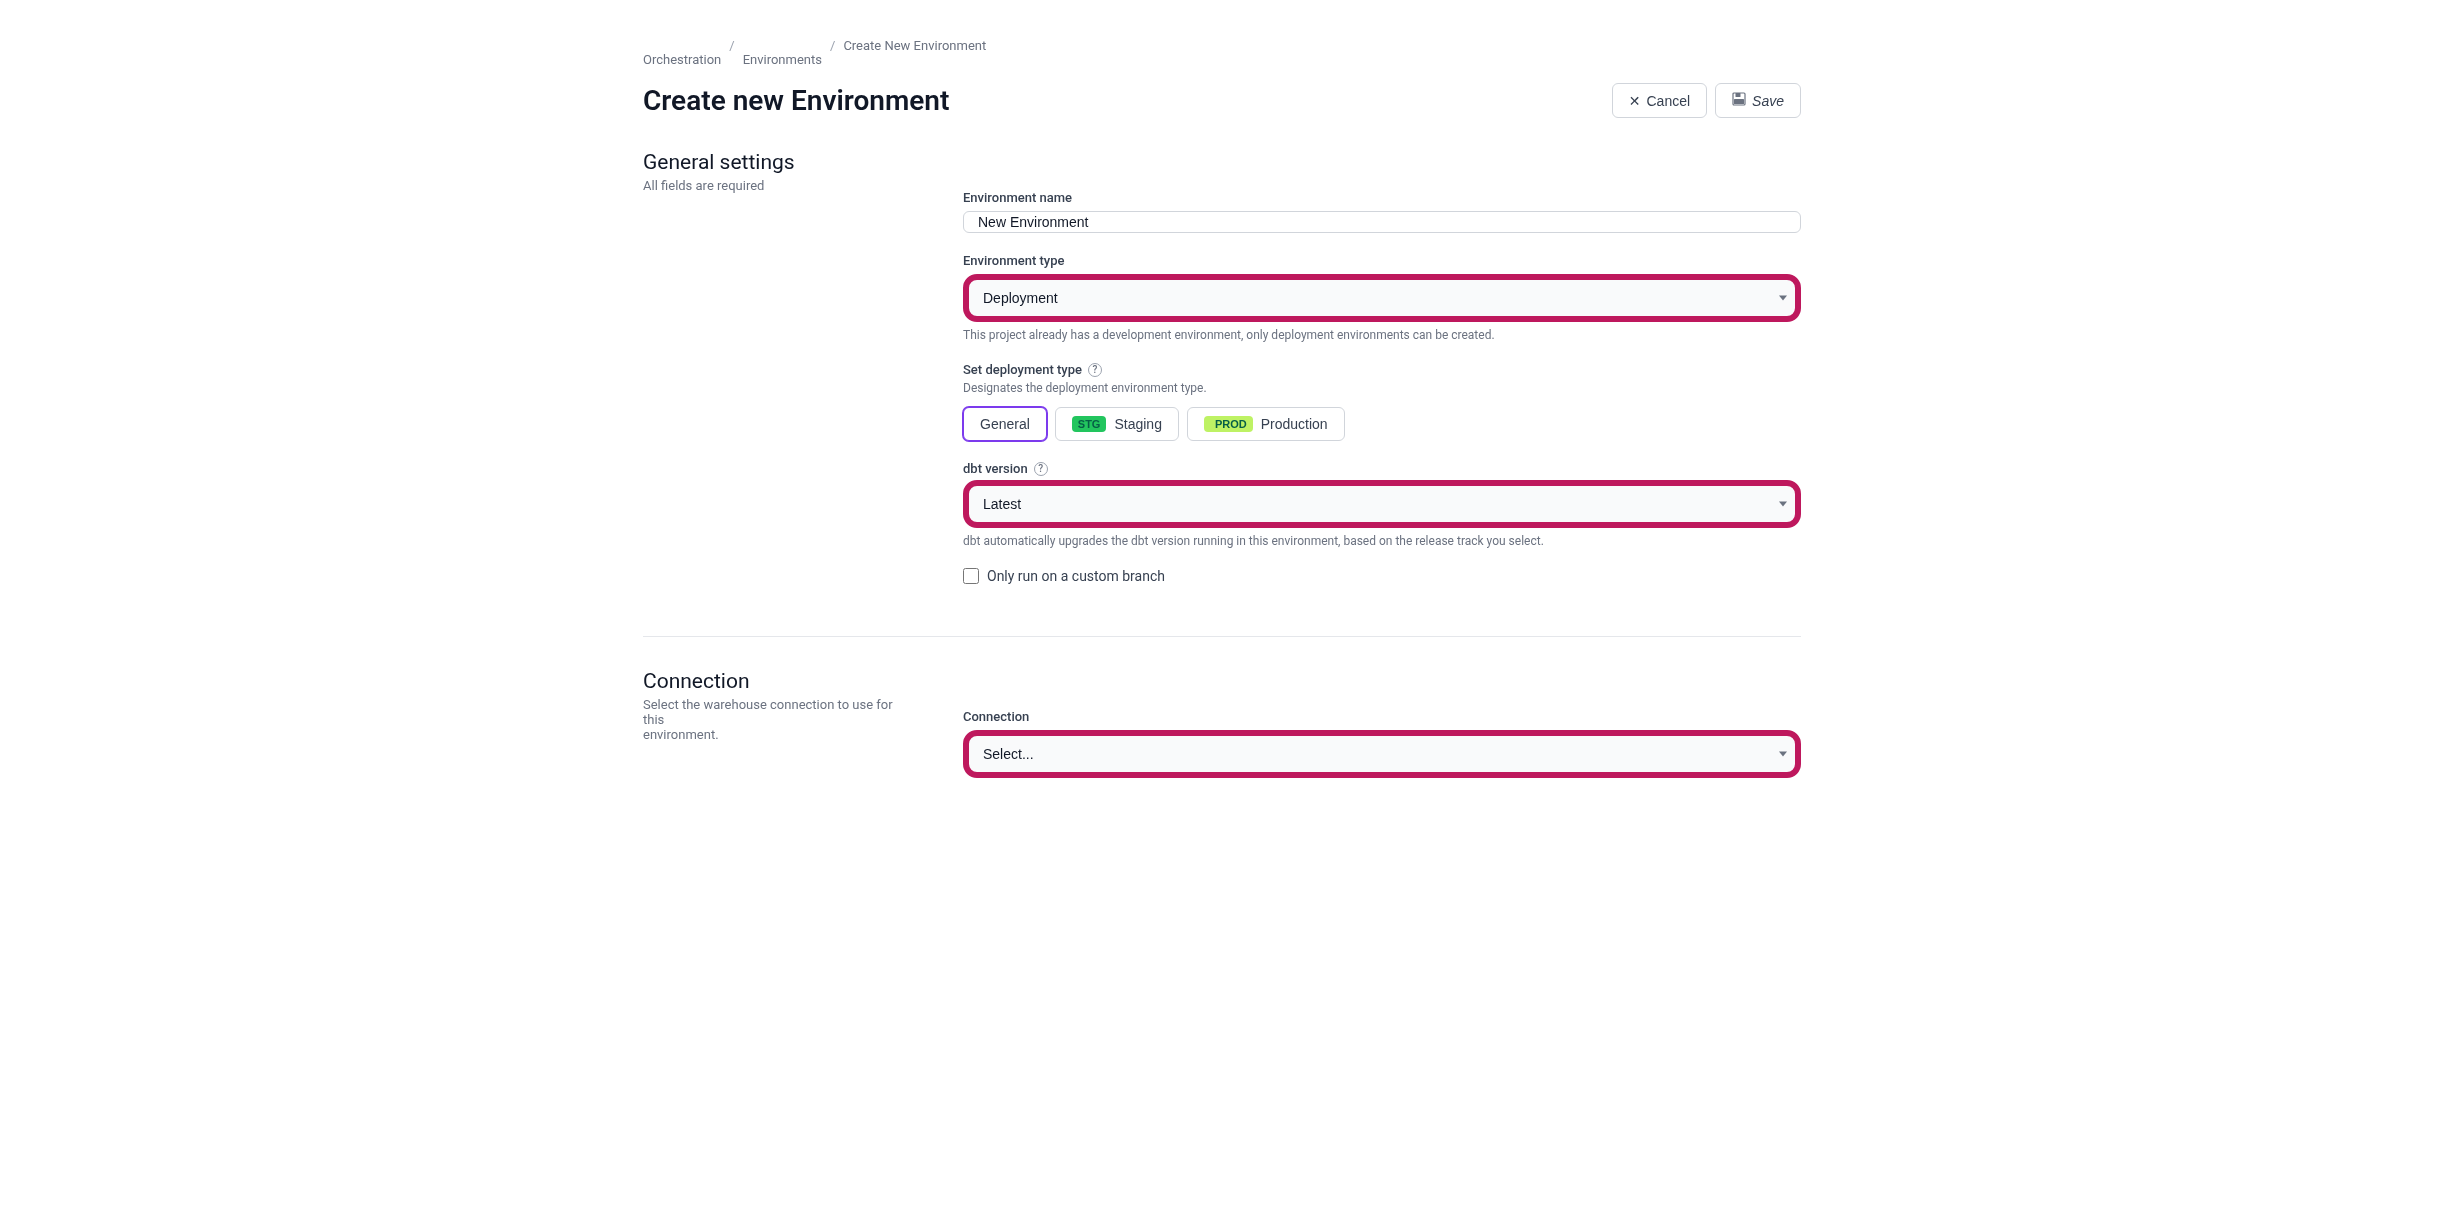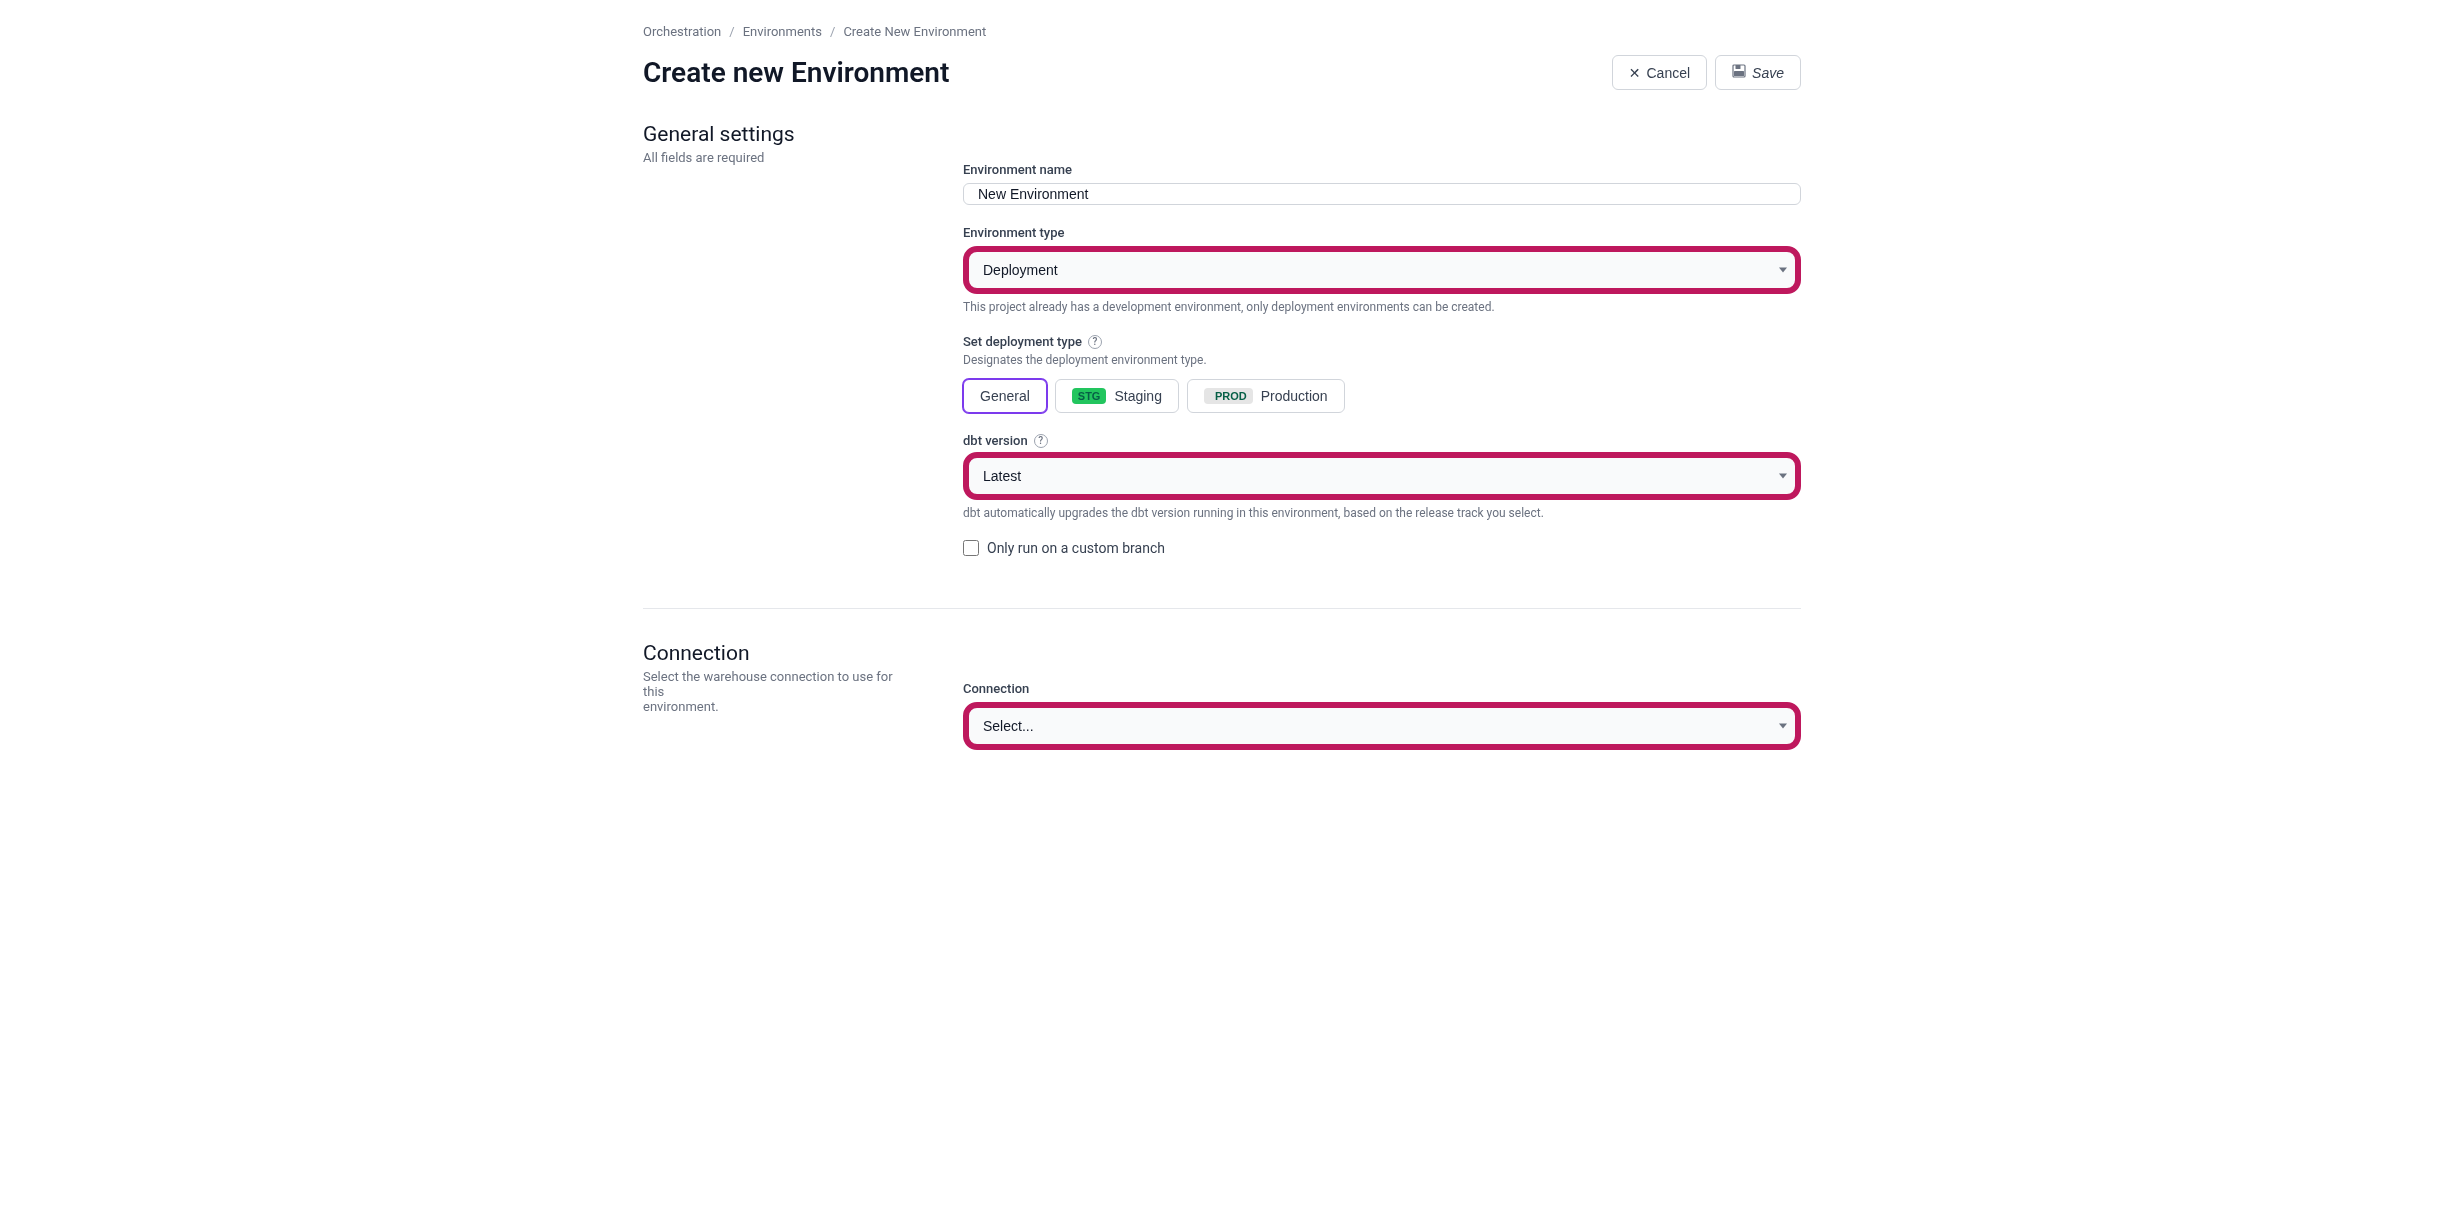--- a/index.html
+++ b/index.html
@@ -31,20 +31,21 @@
     }
 
     .breadcrumb-separator {
       color: #9ca3af;
     }
 
     .breadcrumb-link {
       color: #6b7280;
       cursor: pointer;
       text-decoration: none;
+      margin-top: 28px;
     }
 
     .breadcrumb-current {
       color: #6b7280;
     }
 
     .page-header {
       display: flex;
       align-items: center;
       justify-content: space-between;
@@ -251,21 +252,21 @@
       font-size: 11px;
       font-weight: 600;
     }
 
     .badge-stg {
       background: #22c55e;
       color: #065f46;
     }
 
     .badge-prod {
-      background: #e5e5e5;
+      background: #bef264;
       color: #065f46;
       padding-left: 11px;
     }
 
     .checkbox-wrapper {
       display: flex;
       align-items: center;
       gap: 8px;
       margin-top: 4px;
     }

